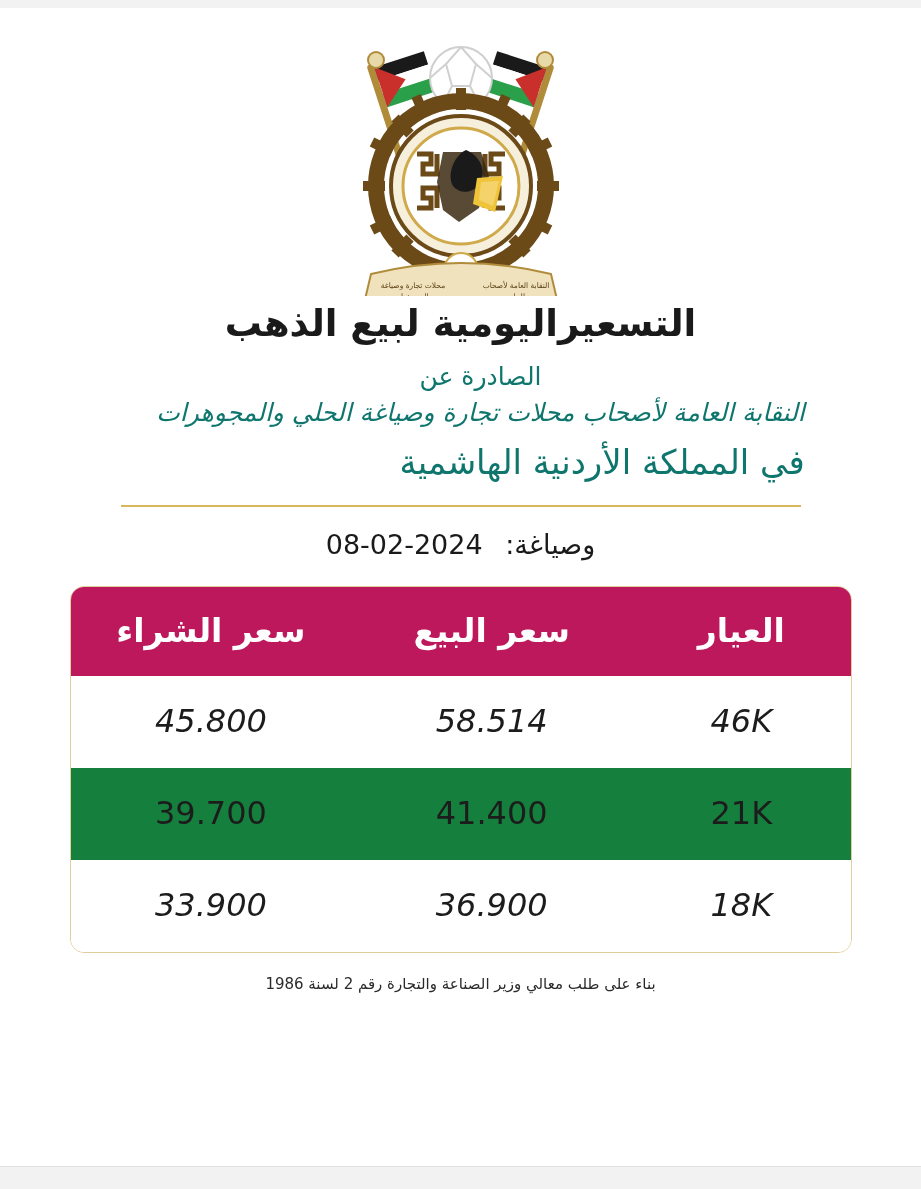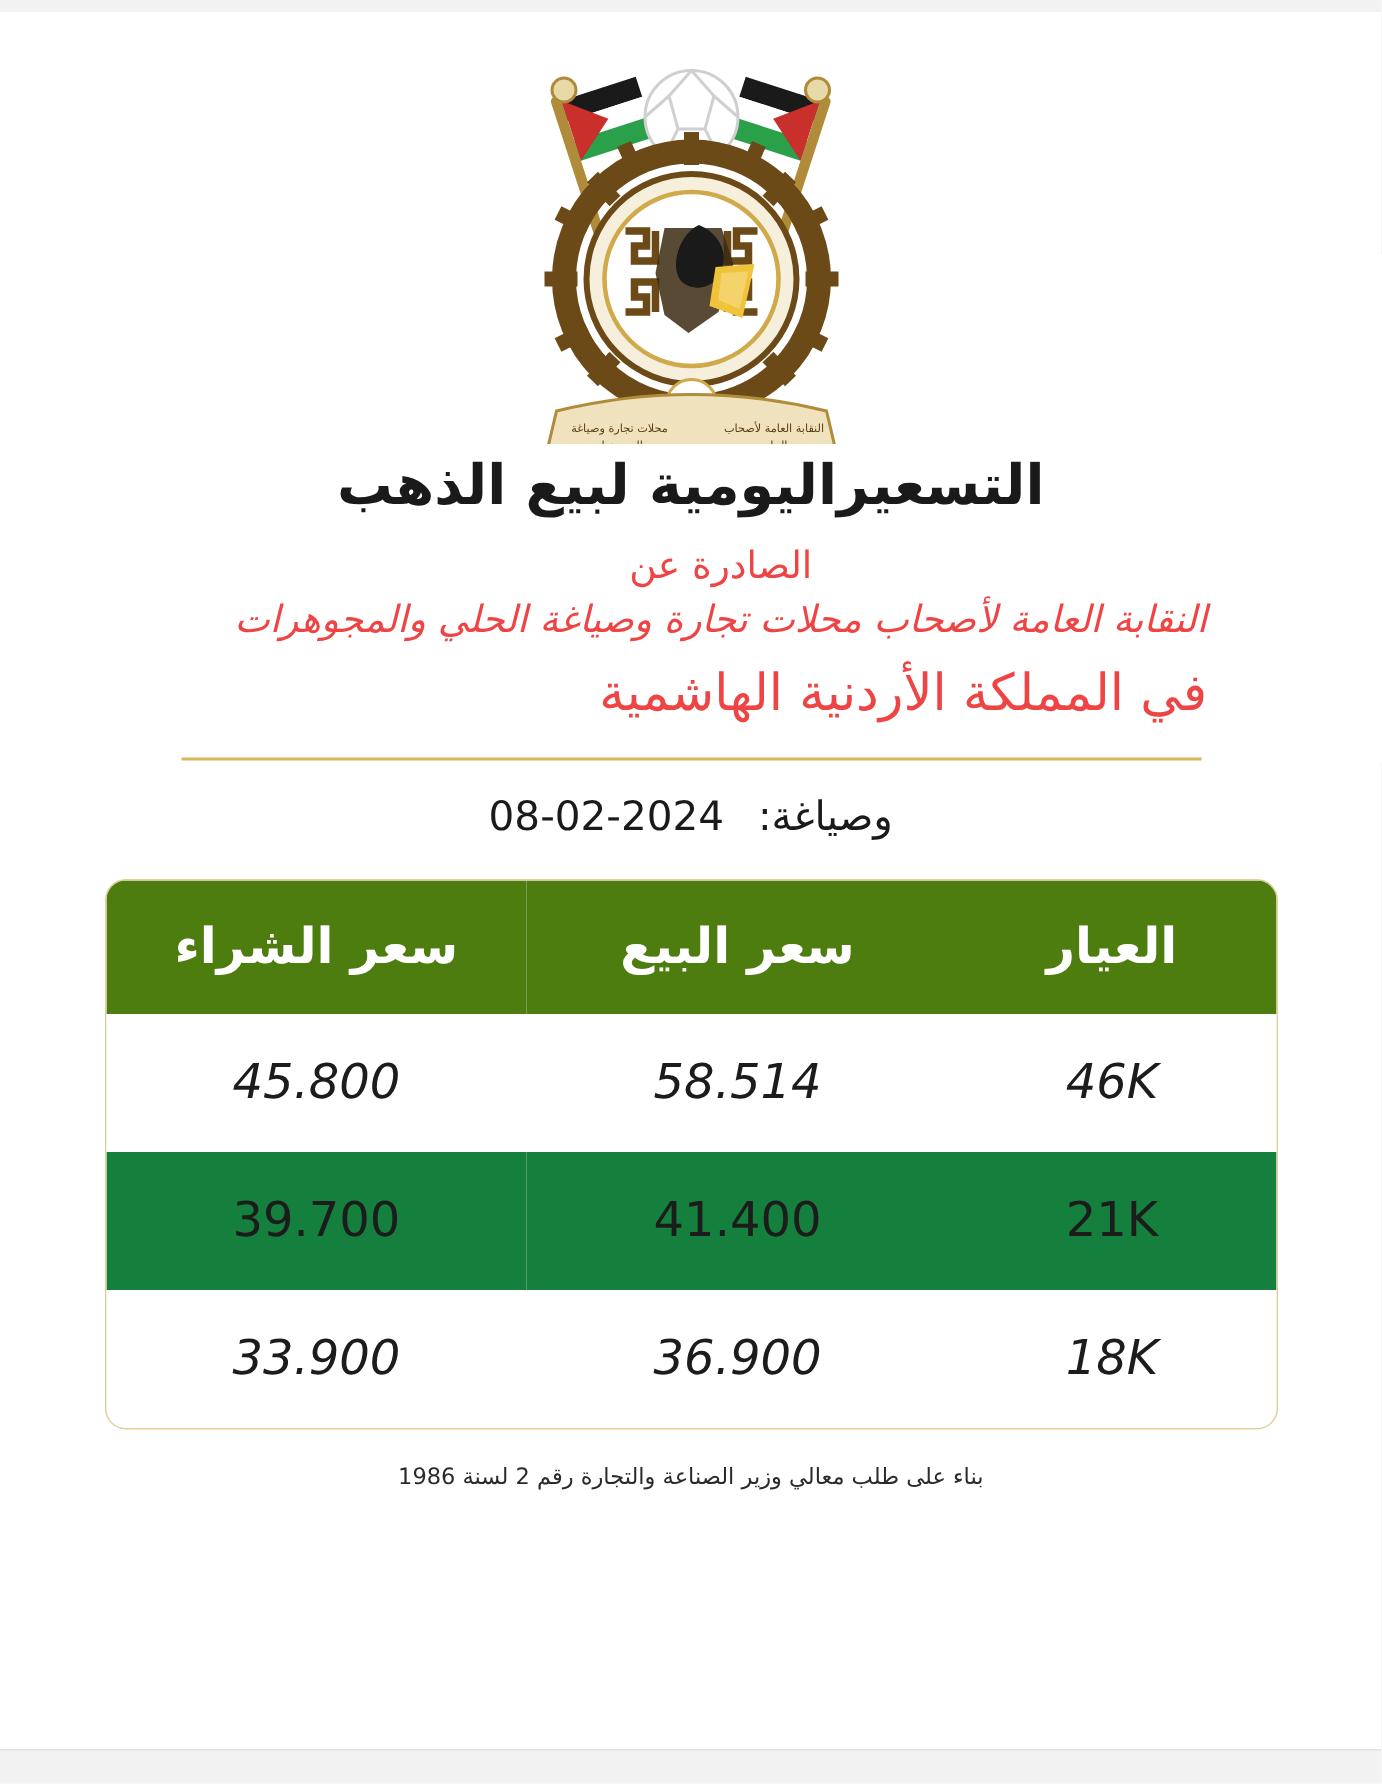--- a/index.html
+++ b/index.html
@@ -54,21 +54,21 @@
     font-size: 37px;
     font-weight: bold;
     color: #1a1a1a;
     margin-top: 6px;
     text-align: center;
     letter-spacing: 0px;
   }
   .subtitle-block {
     margin-top: 14px;
     text-align: center;
-    color: #ef4444;
+    color: #0f766e;
     line-height: 1.45;
     margin-left: 40px;
   }
   .sub1 { font-size: 25px; }
   .sub2 { font-size: 25px; font-style: italic; }
   .sub3 { font-size: 34px; margin-top: 6px; text-align: right; }
 
   .divider {
     width: 680px;
     height: 2px;
@@ -99,21 +99,21 @@
     overflow: hidden;
     background: #ffffff;
     box-shadow: 0 0 0 0 rgba(0,0,0,0);
   }
   table.price-table {
     width: 100%;
     border-collapse: collapse;
     direction: rtl;
   }
   table.price-table thead th {
-    background: #4d7c0f;
+    background: #be185d;
     color: #ffffff;
     font-size: 33px;
     font-weight: bold;
     padding: 24px 10px 26px 10px;
     text-align: center;
     border: none;
   }
   table.price-table tbody td {
     font-size: 32px;
     color: #1c1c1c;

